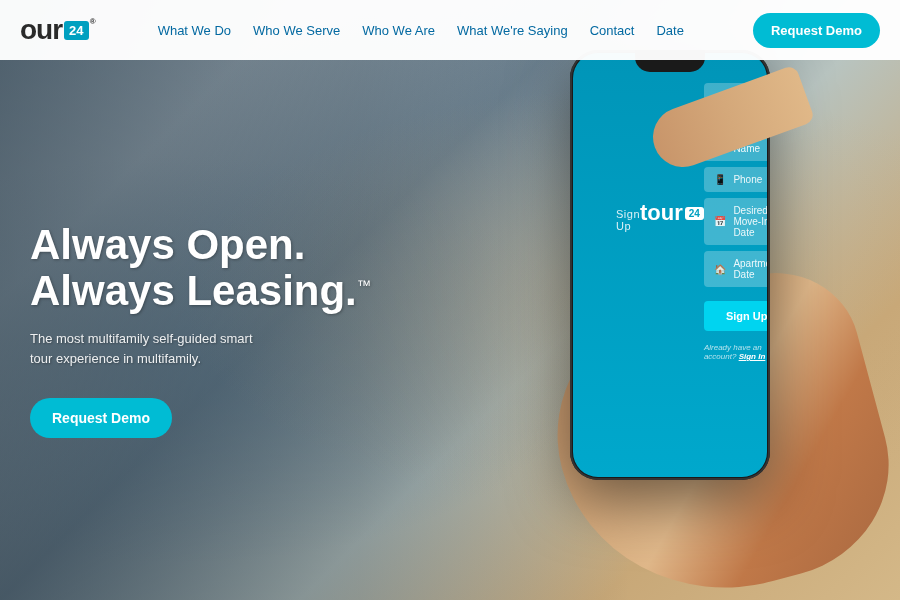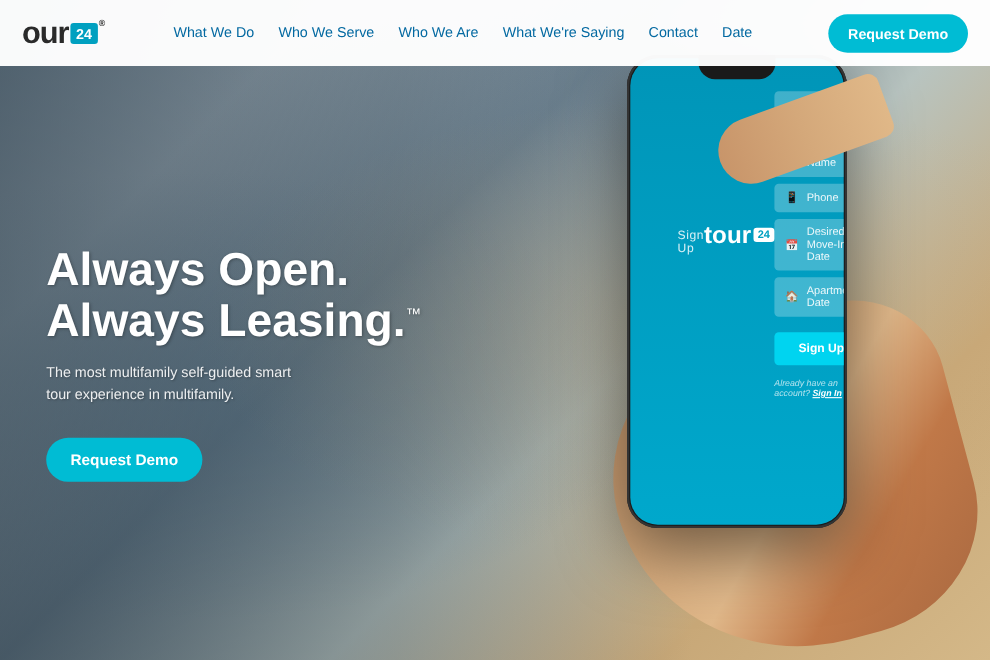--- a/index.html
+++ b/index.html
@@ -108,21 +108,21 @@
       font-size: 13px;
       font-weight: 600;
       cursor: pointer;
       white-space: nowrap;
     }
 
     
     .hero-content {
       position: absolute;
       top: 60px;
-      left: 12px;
+      left: 0;
       bottom: 0;
       width: 45%;
       display: flex;
       flex-direction: column;
       justify-content: center;
       padding: 0 30px;
       z-index: 5;
     }
 
     .hero-headline {

